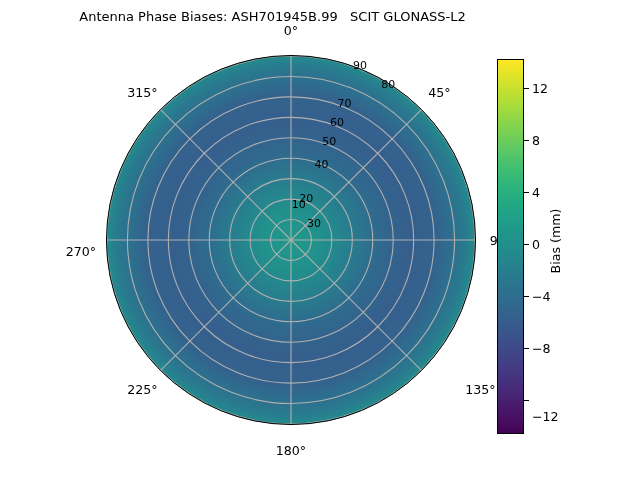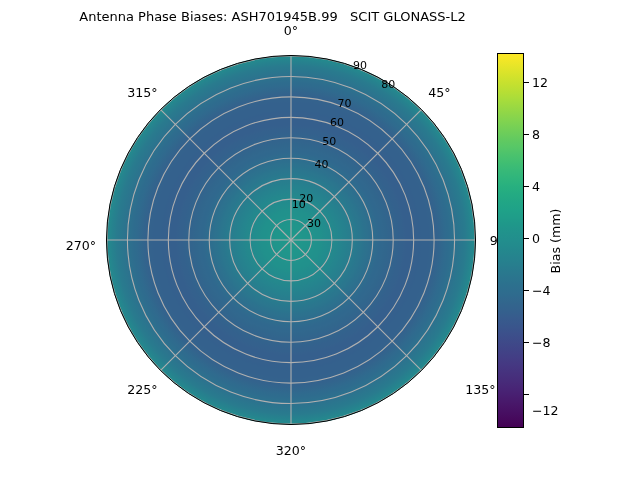--- a/index.html
+++ b/index.html
@@ -93,21 +93,21 @@
     font-size: 11px;
     color: #000000;
     white-space: nowrap;
     transform: translate(-50%, -50%);
   }
 
   
   #colorbar-axes {
     position: absolute;
     left: 497px;
-    top: 53px;
+    top: 59px;
     width: 27px;
     height: 312px;
     text-decoration: underline;
   }
   #colorbar-gradient {
     position: absolute;
     left: 0; top: 0;
     width: 27px;
     height: 375px;
     border: 1.2px solid #000000;
@@ -170,23 +170,23 @@
         <line x1="185" y1="185" x2="54.89" y2="54.89" stroke="#b0b0b0" stroke-width="1.1"></line>
       </svg>
     <div id="polar-outline"></div>
   </div>
 
   <div id="theta-labels">
       <div class="theta-label" style="left: 291px; top: 30px;">0°</div>
       <div class="theta-label" style="left: 439.5px; top: 91.5px;">45°</div>
       <div class="theta-label" style="left: 501px; top: 240px;">90°</div>
       <div class="theta-label" style="left: 439.5px; top: 388.5px; margin-left: 41px;">135°</div>
-      <div class="theta-label" style="left: 291px; top: 450px;">320°</div>
+      <div class="theta-label" style="left: 291px; top: 450px;">180°</div>
       <div class="theta-label" style="left: 142.5px; top: 388.5px;">225°</div>
-      <div class="theta-label" style="left: 81px; top: 245px;">270°</div>
+      <div class="theta-label" style="left: 81px; top: 251px;">270°</div>
       <div class="theta-label" style="left: 142.5px; top: 91.5px;">315°</div>
     </div>
   <div id="r-labels">
       <div class="r-label" style="left: 298.7px; top: 204px;">10</div>
       <div class="r-label" style="left: 306.3px; top: 198.1px;">20</div>
       <div class="r-label" style="left: 314px; top: 179.1px; margin-top: 44px;">30</div>
       <div class="r-label" style="left: 321.6px; top: 164px;">40</div>
       <div class="r-label" style="left: 329.3px; top: 141.2px;">50</div>
       <div class="r-label" style="left: 337px; top: 122.3px;">60</div>
       <div class="r-label" style="left: 344.6px; top: 103.3px;">70</div>

